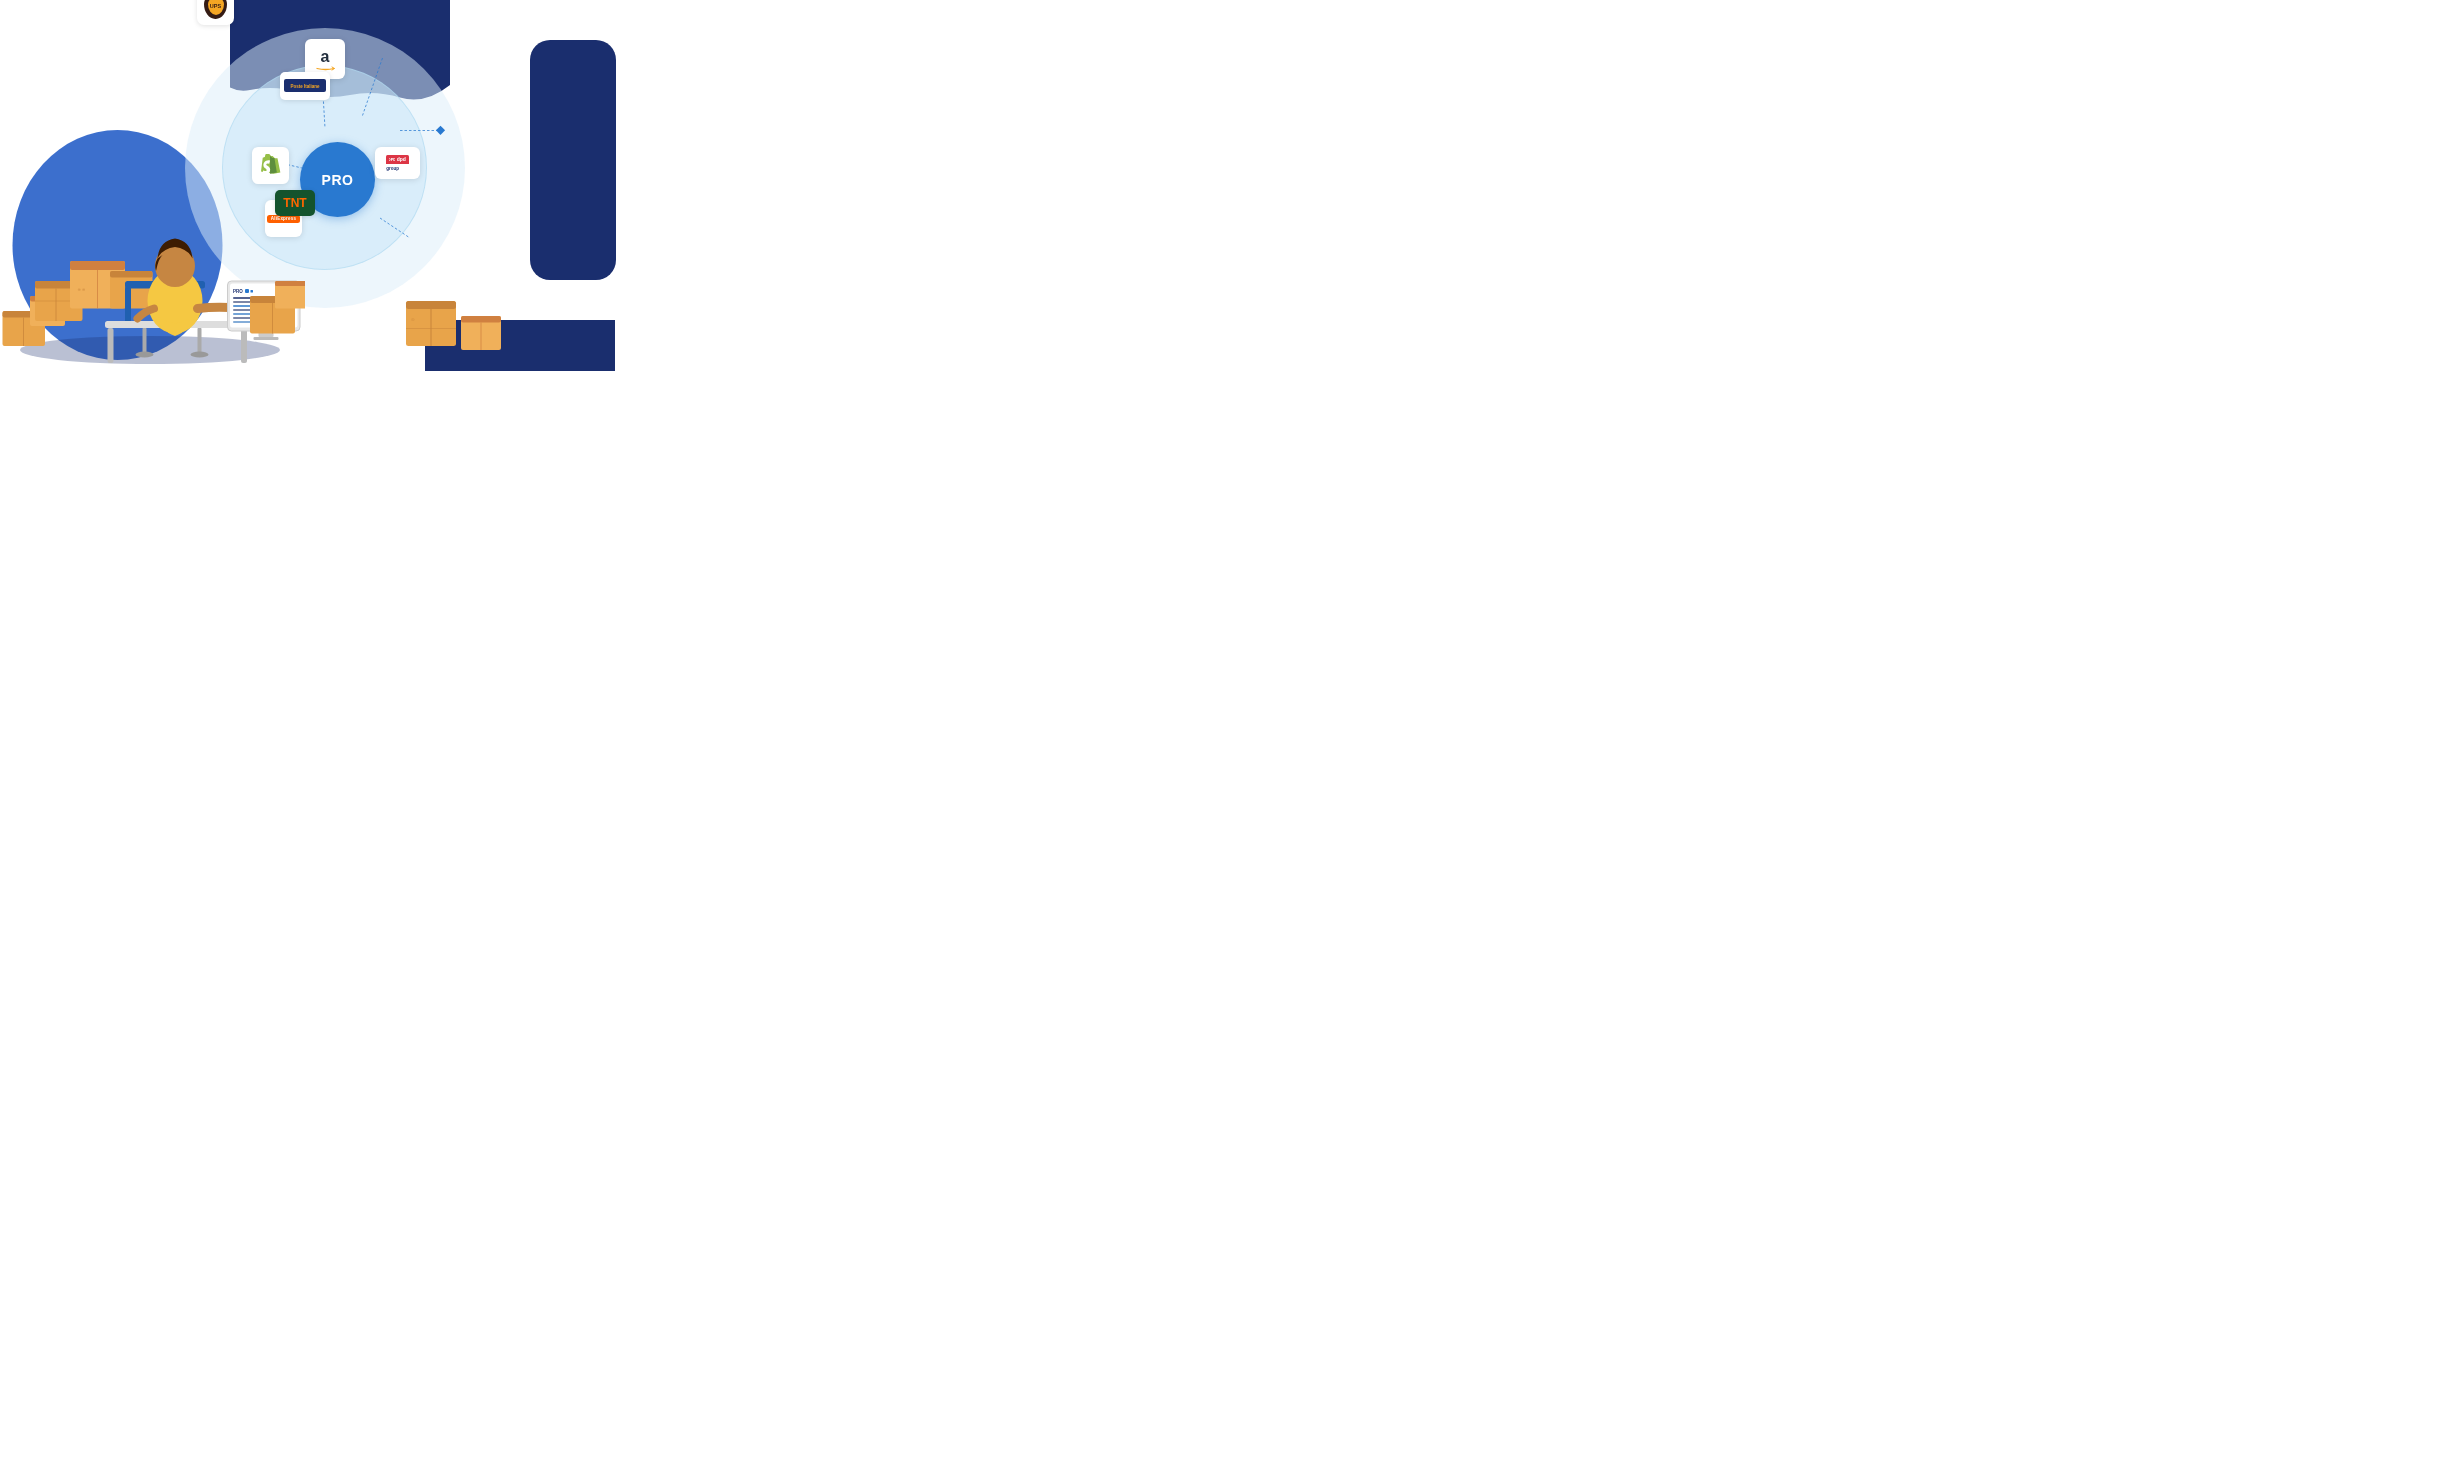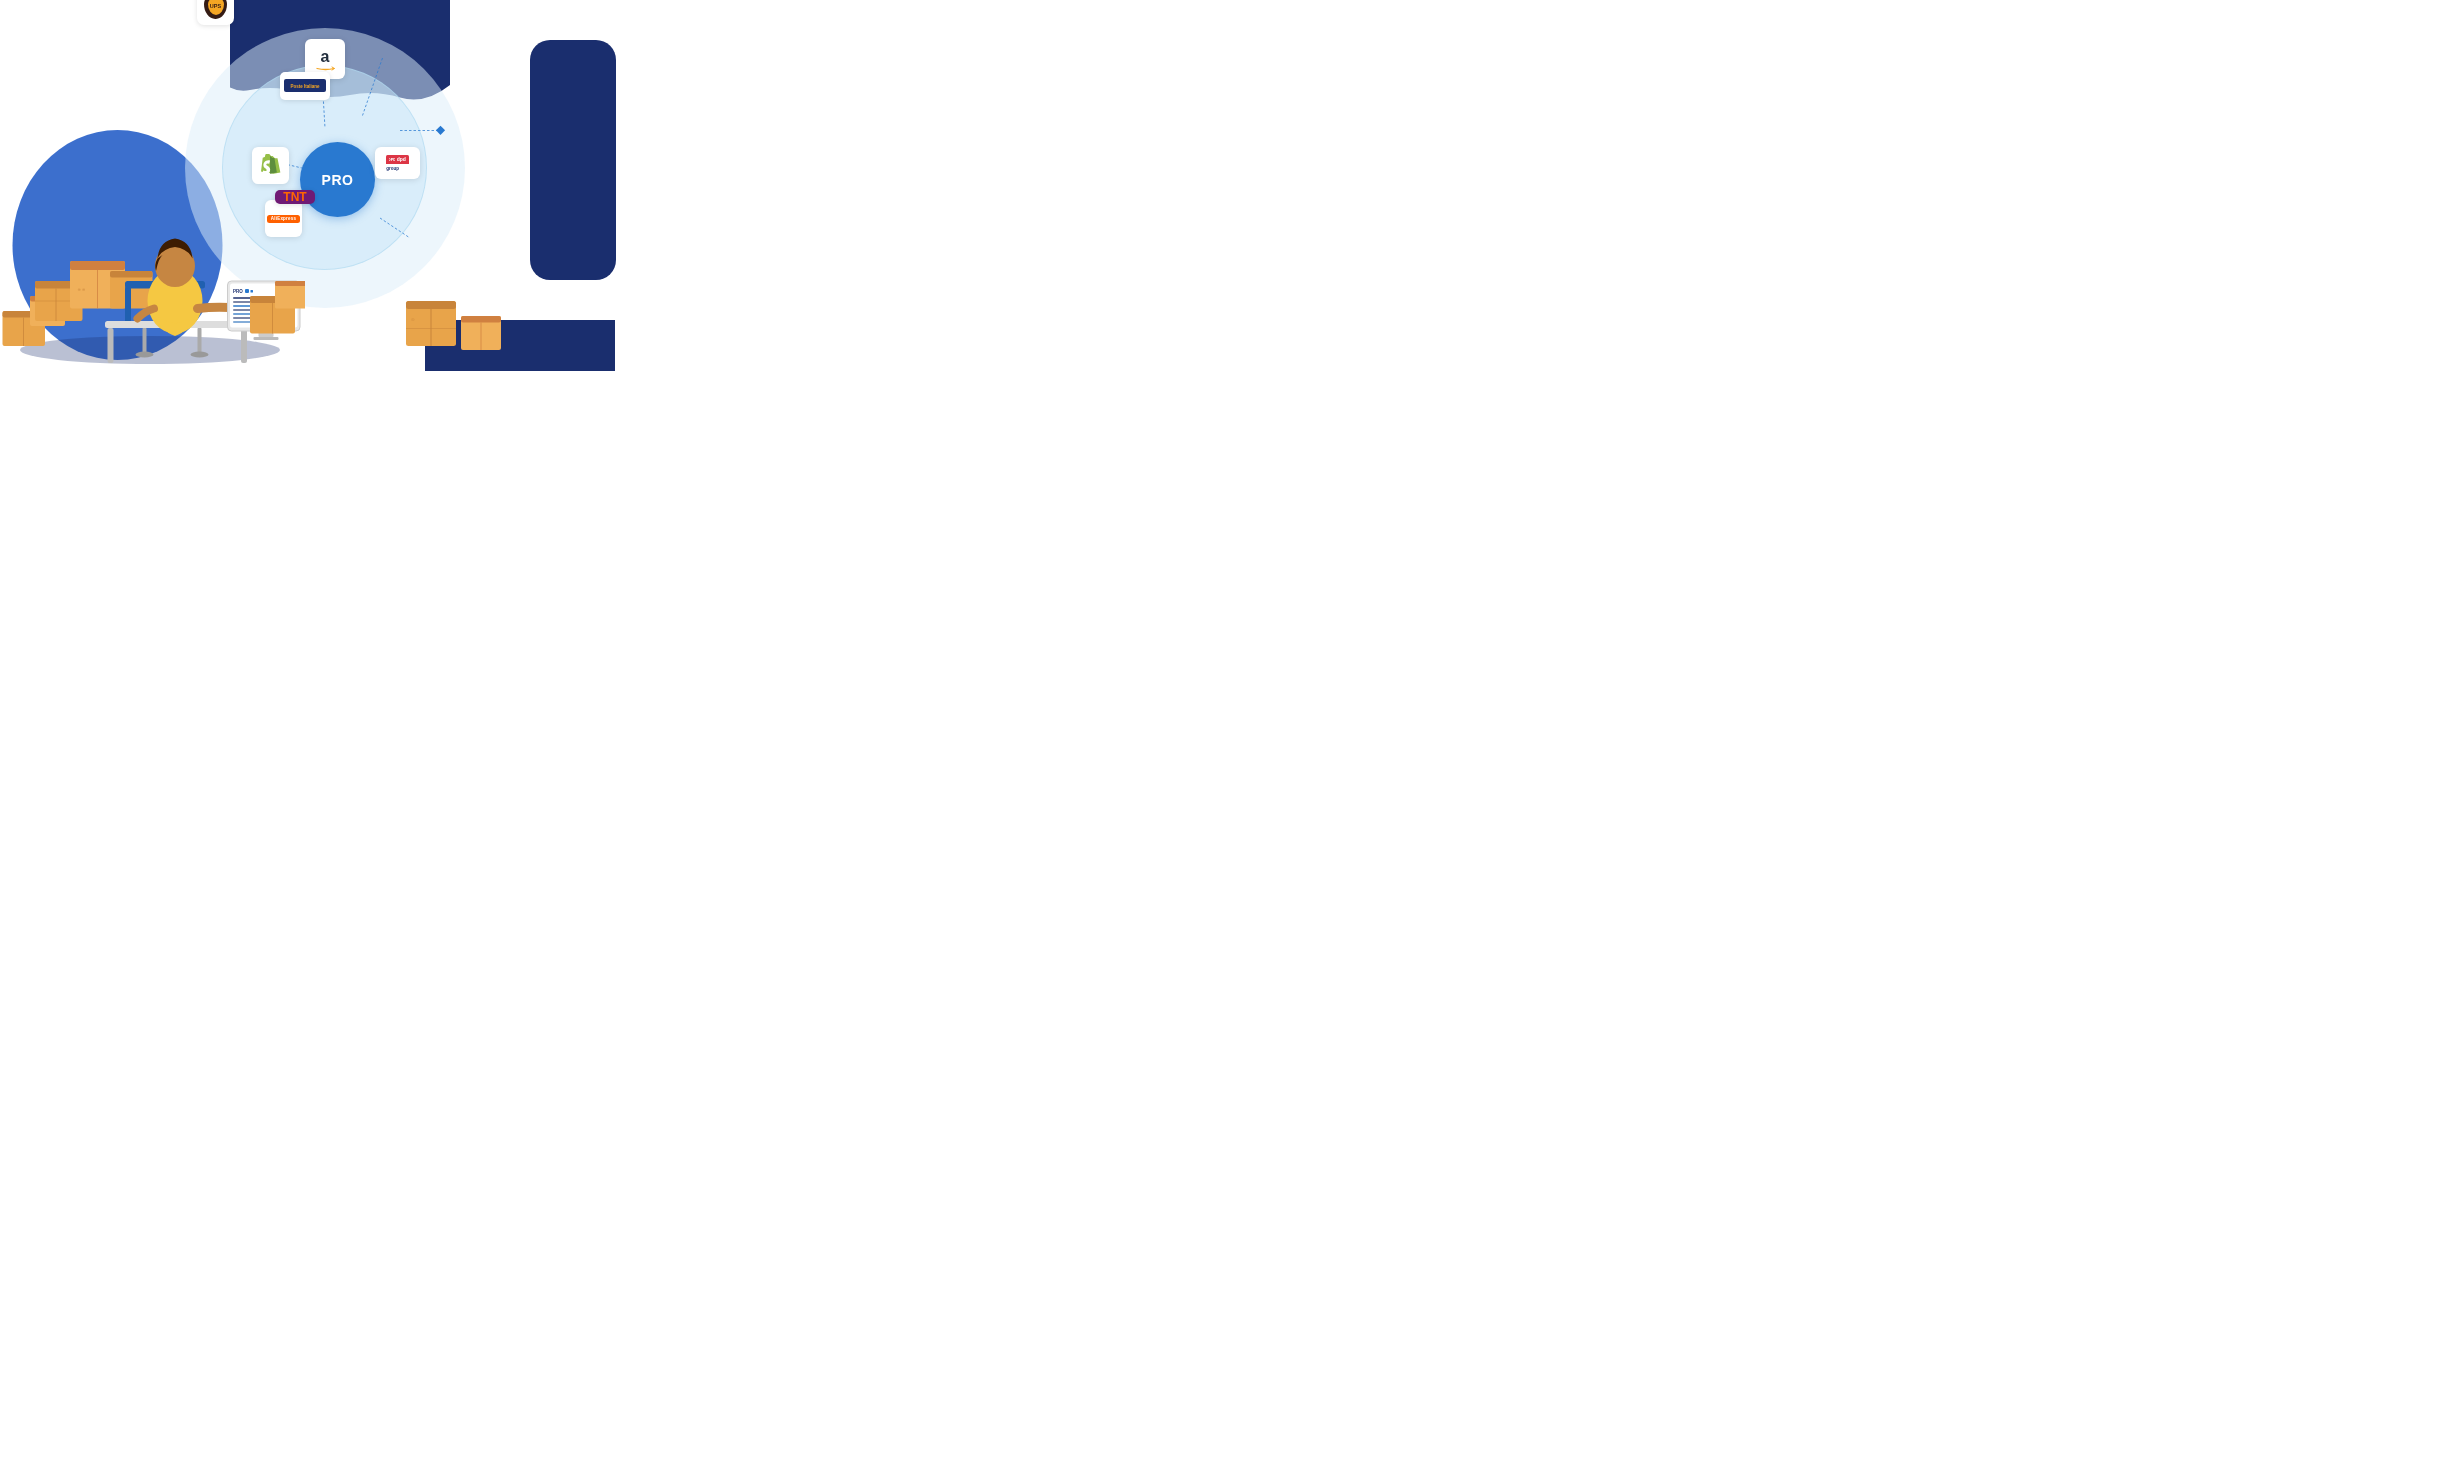--- a/index.html
+++ b/index.html
@@ -82,24 +82,24 @@
       display: flex;
       align-items: center;
       justify-content: center;
       z-index: 20;
     }
 
     
     .logo-tnt {
       position: absolute;
       width: 40px;
-      height: 14px;
+      height: 26px;
       top: 190px;
       left: 275px;
-      background: #701a75;
+      background: #14532d;
       border-radius: 5px;
       box-shadow: 0 1px 5px rgba(0,0,0,0.12);
       display: flex;
       align-items: center;
       justify-content: center;
       z-index: 20;
     }
 
     
     .ups-shield {

